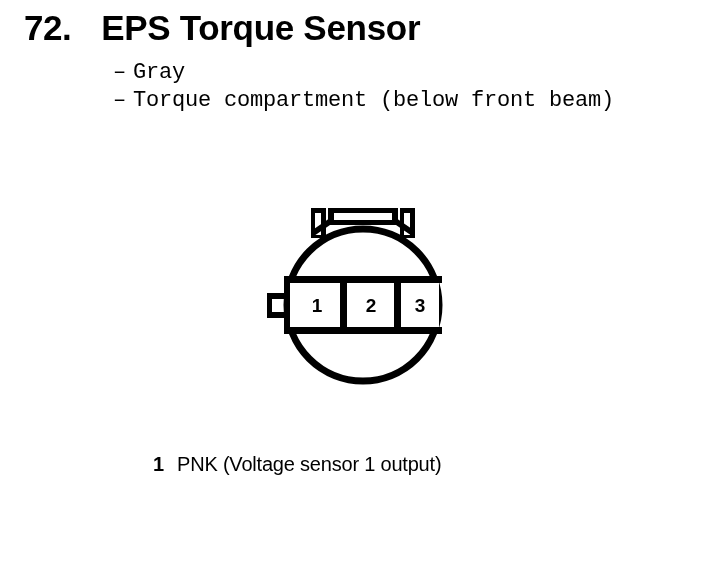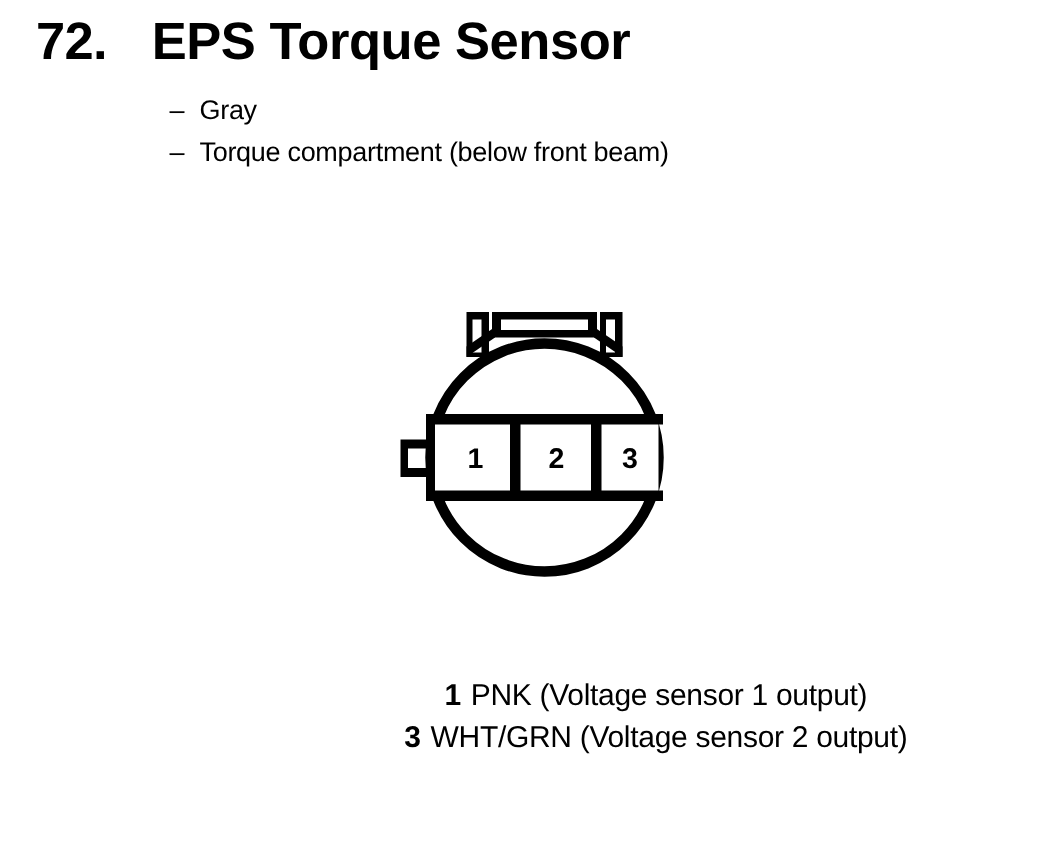--- a/index.html
+++ b/index.html
@@ -51,24 +51,25 @@
   }
 
   
   #bullet-list {
     position: absolute;
     left: 113px;
     top: 59px;
     width: 580px;
   }
   .bullet-line {
-    font-size: 18px;
+    font-size: 22px;
     line-height: 28px;
     letter-spacing: -0.2px;
     white-space: nowrap;
+    font-family: Liberation Mono, monospace;
   }
   .bullet-dash {
     display: inline-block;
     width: 20px;
   }
 
   
   #connector-diagram {
     position: absolute;
     left: 255px;
@@ -82,24 +83,23 @@
   .pin-number-text {
     font-family: "Liberation Sans", sans-serif;
     font-size: 19px;
     font-weight: bold;
     fill: #000000;
   }
 
   
   #pin-legend {
     position: absolute;
-    left: 184px;
+    left: 153px;
     top: 450px;
     width: 500px;
-    text-align: center;
   }
   .legend-row {
     font-size: 20px;
     line-height: 28px;
     letter-spacing: -0.2px;
     white-space: nowrap;
   }
   .legend-pin {
     display: inline-block;
     width: 24px;
@@ -170,16 +170,13 @@
     <text class="pin-number-text" x="62" y="114" text-anchor="middle">1</text>
     <text class="pin-number-text" x="116" y="114" text-anchor="middle">2</text>
     <text class="pin-number-text" x="165" y="114" text-anchor="middle">3</text>
   </svg>
 </div>
 
 <div id="pin-legend">
   <div class="legend-row">
     <span class="legend-pin">1</span><span class="legend-desc">PNK (Voltage sensor 1 output)</span>
   </div>
-  <div class="legend-row">
-    <span class="legend-pin">3</span><span class="legend-desc">WHT/GRN (Voltage sensor 2 output)</span>
-  </div>
 </div>
 
 </body></html>

